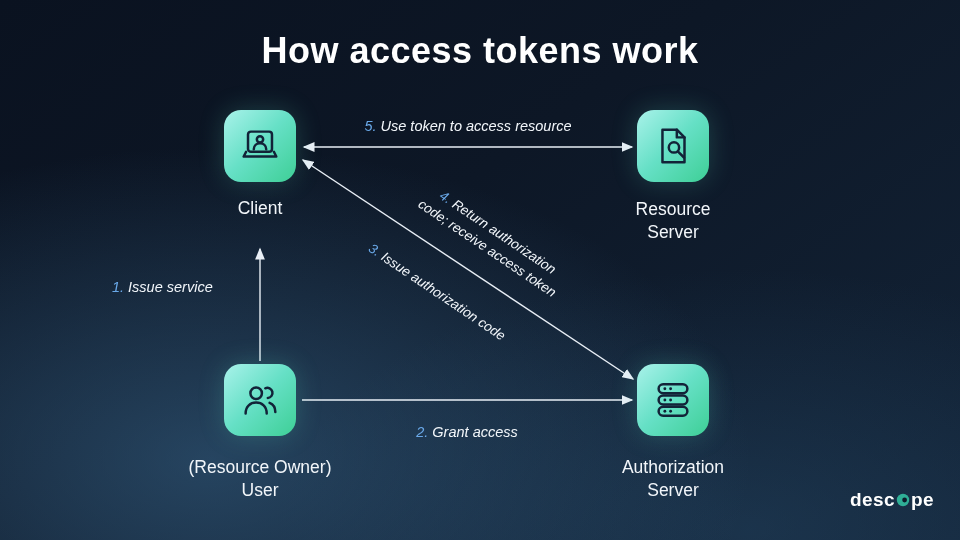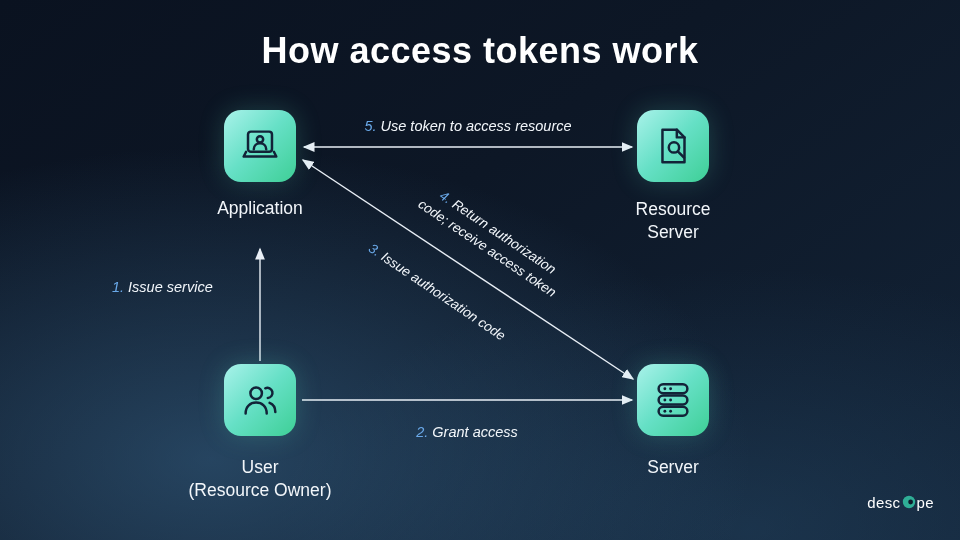--- a/index.html
+++ b/index.html
@@ -50,21 +50,21 @@
   .step .num { color: #6aa9e9; margin-right: 4px; }
   .step.centered { transform: translate(-50%, -50%); text-align: center; }
   .step.rot { transform: translate(-50%, -50%) rotate(34deg); font-size: 13.5px; }
   .step .l2 { display: block; text-align: center; }
   .step .l1wrap { display: block; text-align: center; }
   .step.multiline { line-height: 1.4; }
 
   .logo {
     position: absolute; right: 26px; bottom: 28px;
     display: flex; align-items: center;
-    font-weight: 400; font-size: 15px; letter-spacing: 0.4px;
+    font-weight: 700; font-size: 19px; letter-spacing: 0.4px;
     color: #ffffff;
   }
   .logo .o-mark { margin: 2px 1px 0 1px; display: inline-block; }
 </style>
 </head>
 <body>
 
 <div class="slide">
 
   <h1 class="title">How access tokens work</h1>
@@ -87,21 +87,21 @@
     <svg viewBox="0 0 48 48" width="46" height="46">
       <g fill="none" stroke="#122338" stroke-width="2.6" stroke-linecap="round" stroke-linejoin="round">
         <rect x="11.5" y="9" width="25" height="21" rx="3"></rect>
         <circle cx="24" cy="17" r="3.3"></circle>
         <path d="M17.5 27.5 c0-4.2 3-6.3 6.5-6.3 s6.5 2.1 6.5 6.3"></path>
         <path d="M9.5 30 L7 35 H41 L38.5 30"></path>
       </g>
     </svg>
   </div>
   <div class="node-label" style="left:150px; top:197px;">
-    <div>Application</div>
+    <div>Client</div>
   </div>
 
   <div class="tile" style="left:637px; top:110px;">
     <svg viewBox="0 0 48 48" width="46" height="46">
       <g fill="none" stroke="#122338" stroke-width="2.6" stroke-linecap="round" stroke-linejoin="round">
         <path d="M13 7 h15 l8 8 v26 h-23 z"></path>
         <path d="M28 7 v8 h8"></path>
         <circle cx="25" cy="25.5" r="5.4"></circle>
         <path d="M29 29.5 l6.5 6.5"></path>
       </g>
@@ -116,42 +116,43 @@
     <svg viewBox="0 0 48 48" width="46" height="46">
       <g fill="none" stroke="#122338" stroke-width="2.6" stroke-linecap="round" stroke-linejoin="round">
         <circle cx="20" cy="17" r="6"></circle>
         <path d="M9 38 c0-7.5 5-11.3 11-11.3 s11 3.8 11 11.3"></path>
         <path d="M29.5 11.8 a5.3 5.3 0 1 1 2.6 10.1"></path>
         <path d="M34 27 c4.3 1.6 6 5.4 6 9.6"></path>
       </g>
     </svg>
   </div>
   <div class="node-label" style="left:150px; top:456px;">
+    <div>(Resource Owner)</div>
     <div>User</div>
-    <div>(Resource Owner)</div>
   </div>
 
   <div class="tile" style="left:637px; top:364px;">
     <svg viewBox="0 0 48 48" width="46" height="46">
       <g fill="none" stroke="#122338" stroke-width="2.6" stroke-linecap="round" stroke-linejoin="round">
         <rect x="9" y="7.5" width="30" height="9.4" rx="4.7"></rect>
         <rect x="9" y="19.3" width="30" height="9.4" rx="4.7"></rect>
         <rect x="9" y="31.1" width="30" height="9.4" rx="4.7"></rect>
       </g>
       <g fill="#122338" stroke="none">
         <circle cx="15.5" cy="12.2" r="1.5"></circle>
           <circle cx="21.5" cy="12.2" r="1.5"></circle>
         <circle cx="15.5" cy="24" r="1.5"></circle>
           <circle cx="21.5" cy="24" r="1.5"></circle>
         <circle cx="15.5" cy="35.8" r="1.5"></circle>
           <circle cx="21.5" cy="35.8" r="1.5"></circle>
       </g>
     </svg>
   </div>
   <div class="node-label" style="left:563px; top:456px;">
+    <div>Authorization</div>
     <div>Server</div>
   </div>
 
   <div class="step centered" style="left:468px; top:126px;">
     <span class="num">5.</span><span>Use token to access resource</span>
   </div>
 
   <div class="step" style="left:112px; top:279px;">
     <span class="num">1.</span><span>Issue service</span>
   </div>

